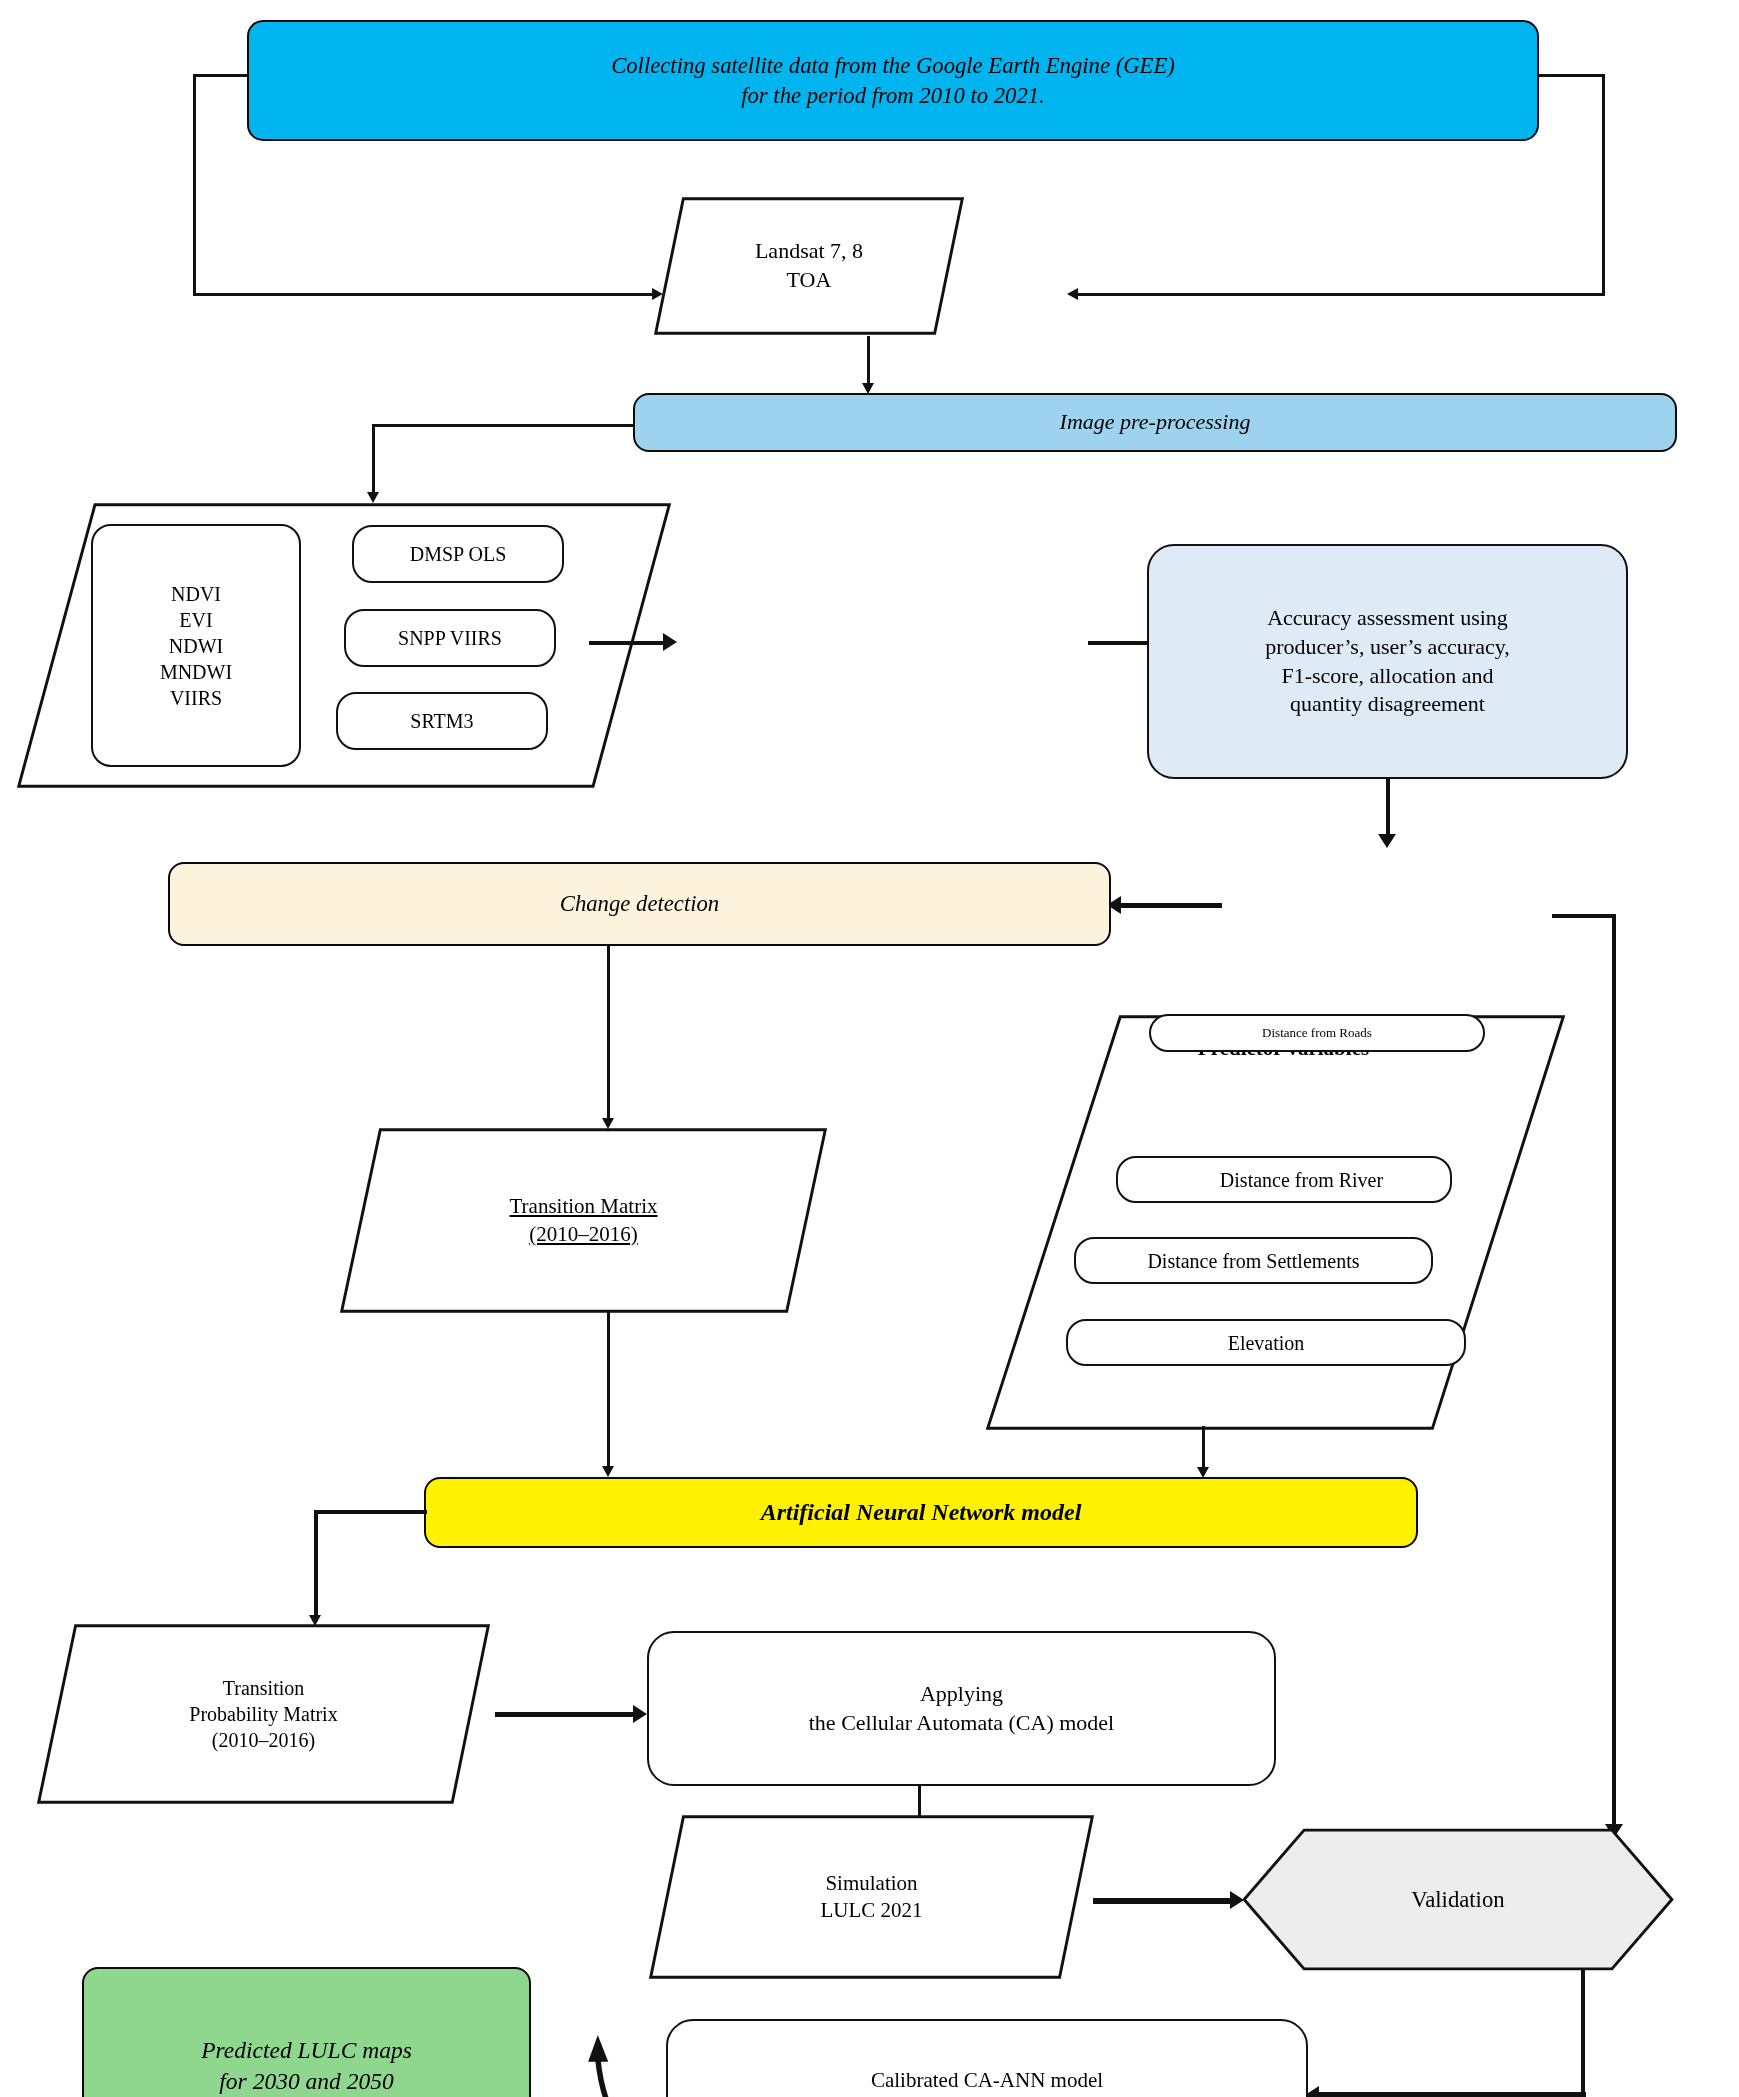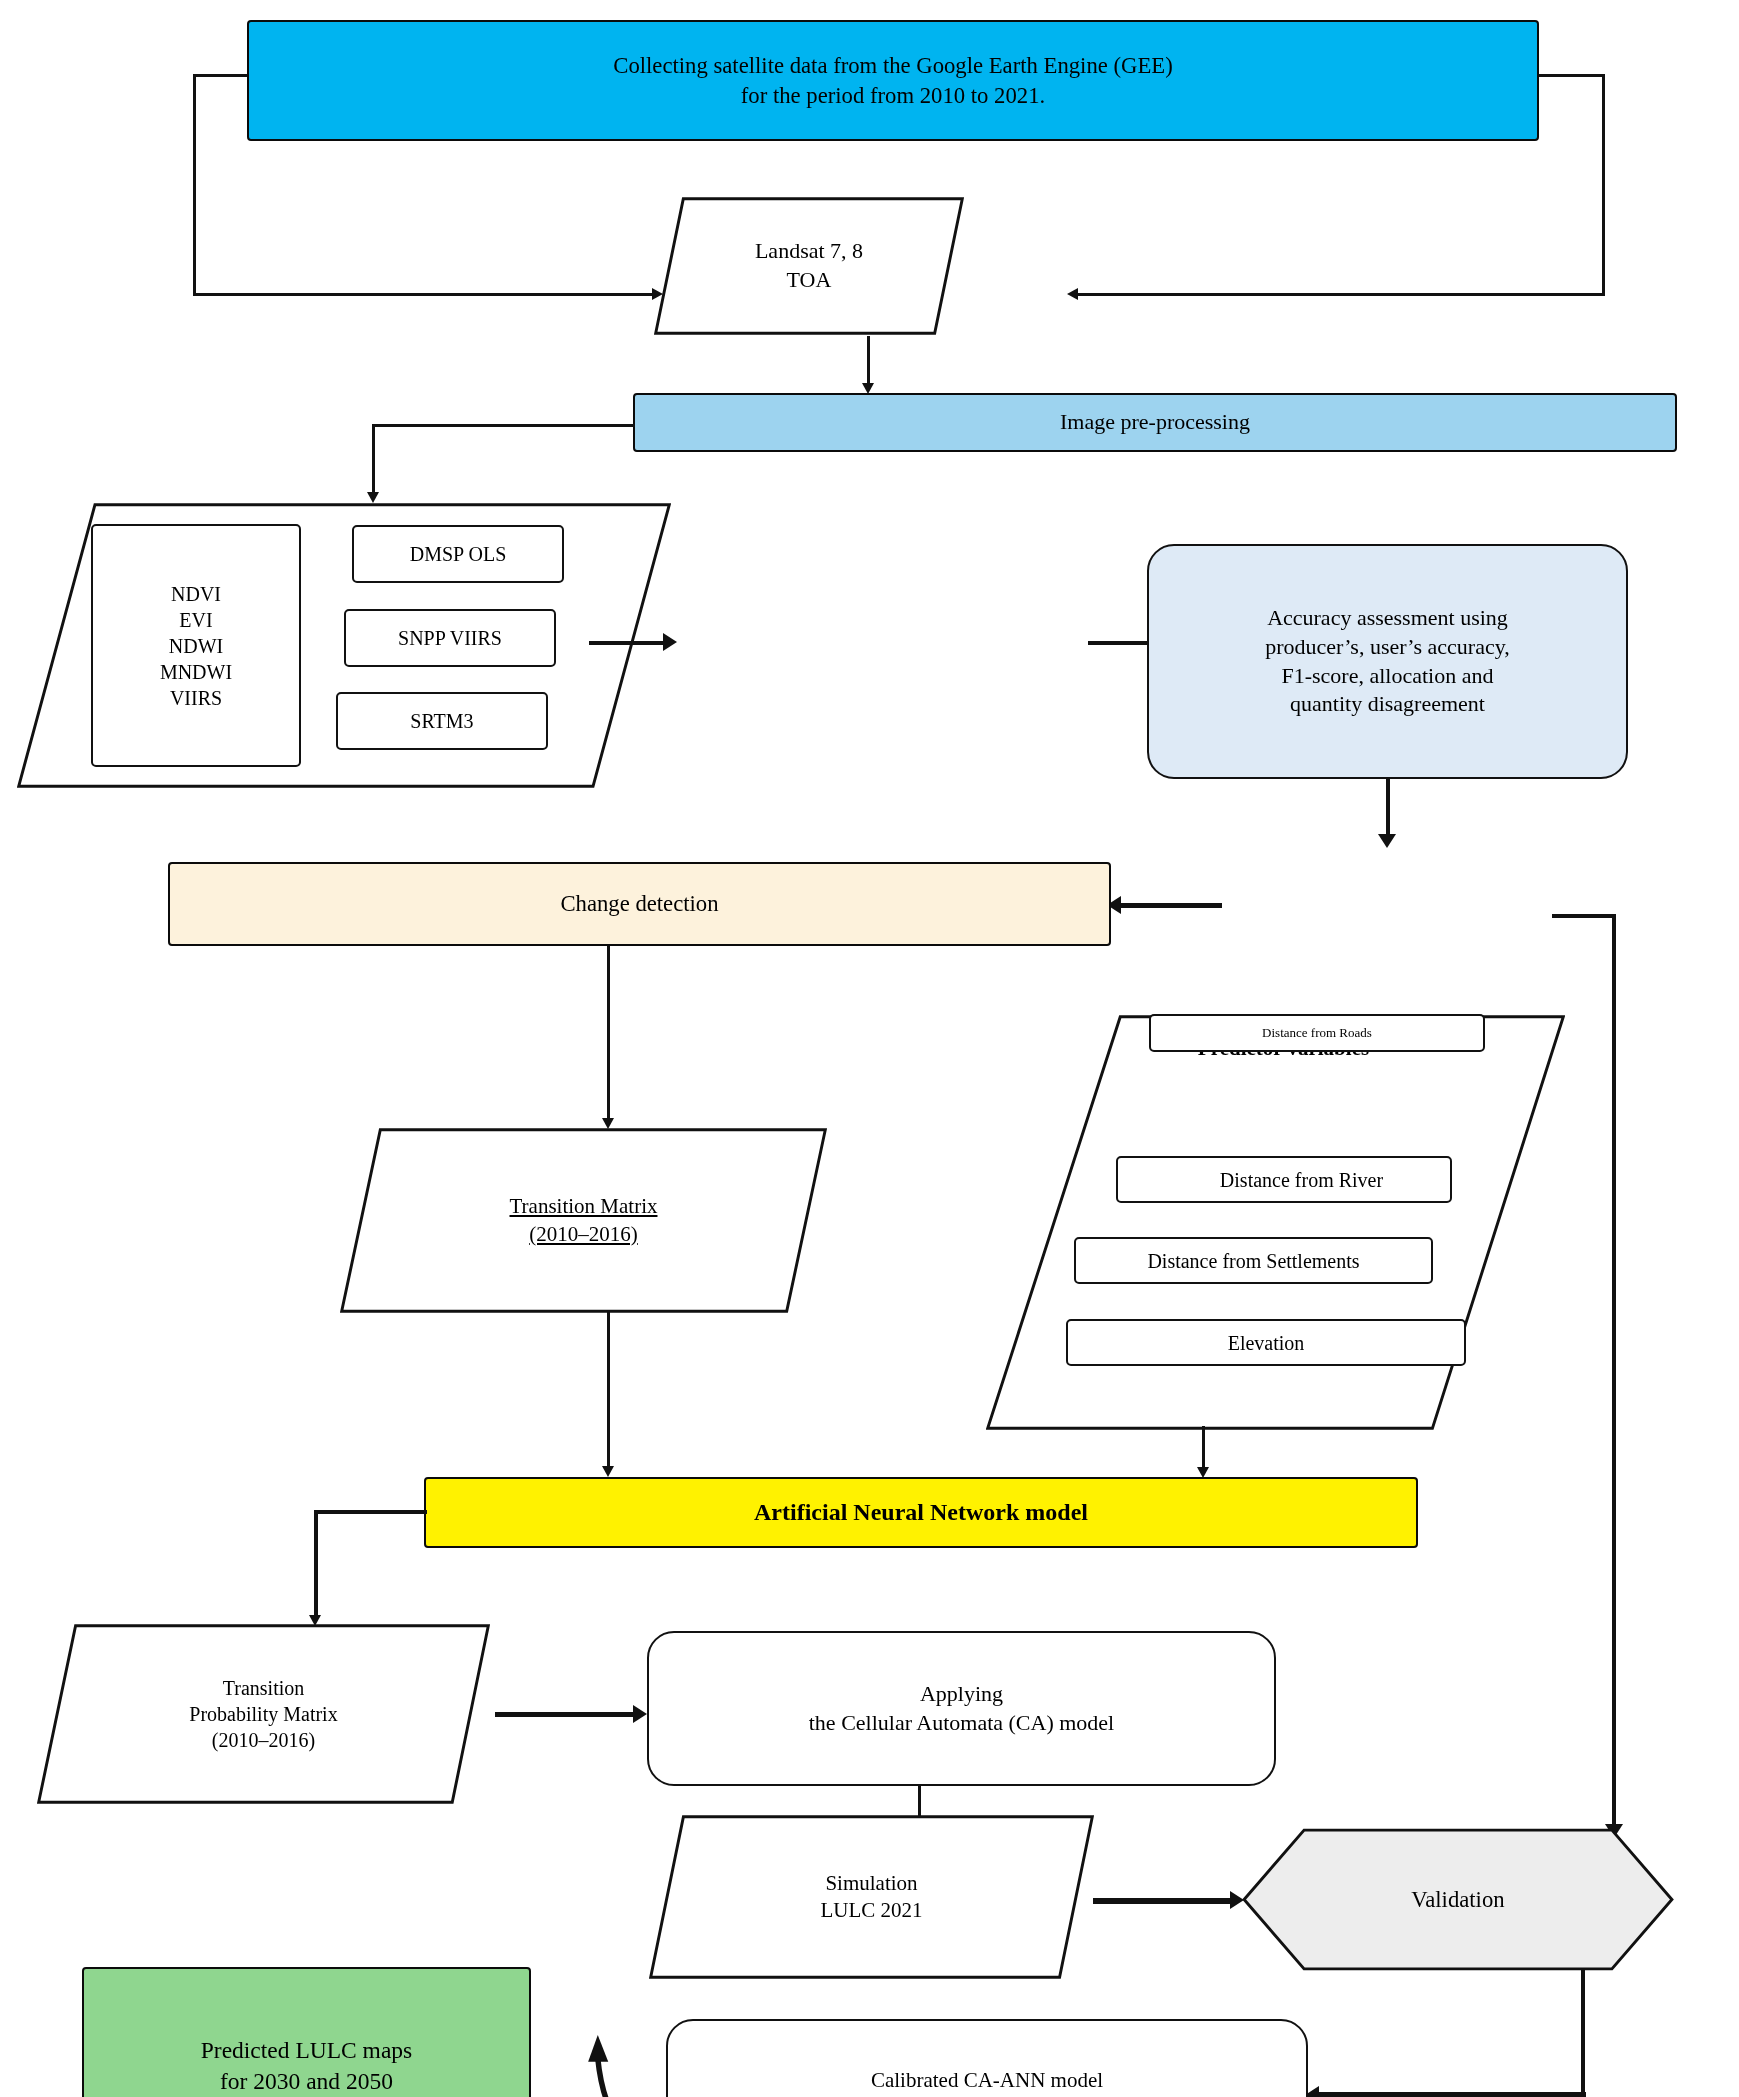--- a/index.html
+++ b/index.html
@@ -4,23 +4,23 @@
 <style>
   html,body{margin:0;padding:0;background:#ffffff;}
   body{font-family:"Liberation Serif","DejaVu Serif",serif;}
   #stage{position:relative;width:1739px;height:2180px;background:#fff;overflow:hidden;}
 
   .node{position:absolute;box-sizing:border-box;display:flex;align-items:center;
         justify-content:center;text-align:center;color:#000;line-height:1.30;}
   .node .txt{white-space:pre-line;padding:0 7.6px;}
 
   
-  .rrect{border:2.5px solid #0b0b0b;border-radius:4px;}
+  .rrect{border:2.5px solid #0b0b0b;border-radius:16px;font-style:italic;}
   .rrect-soft{border:2.1px solid #111;border-radius:27px;}
-  .plain-rrect{border:2.1px solid #111;border-radius:5px;background:#fff;}
+  .plain-rrect{border:2.1px solid #111;border-radius:20px;background:#fff;}
   .para{ } 
 
   .para > svg{position:absolute;inset:0;width:100%;height:100%;}
   .para > .txt{position:relative;z-index:2;}
   .hexwrap > svg{position:absolute;inset:0;width:100%;height:100%;}
   .hexwrap > .txt{position:relative;z-index:2;}
 
   .bold{font-weight:bold;}
 
   

